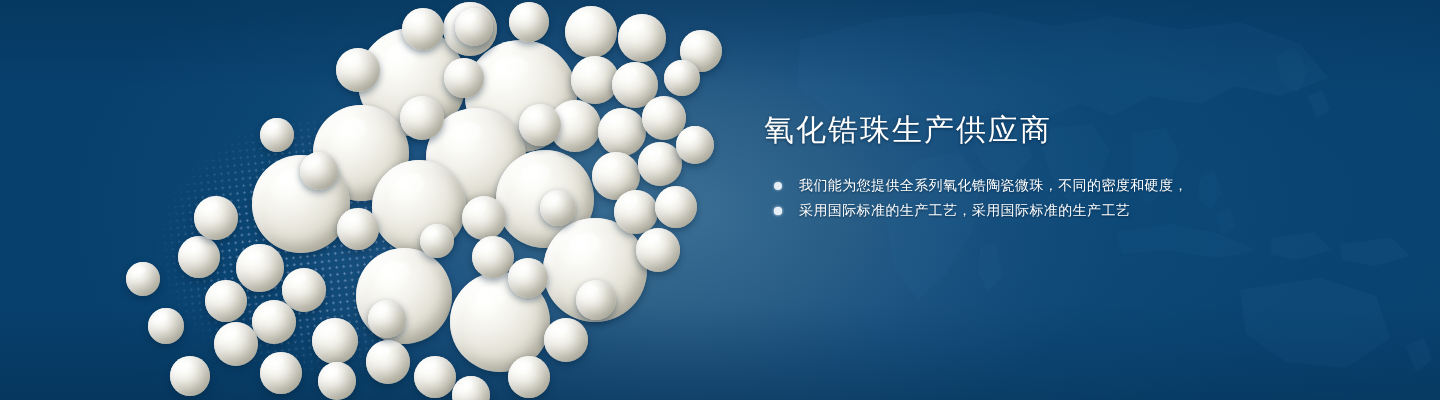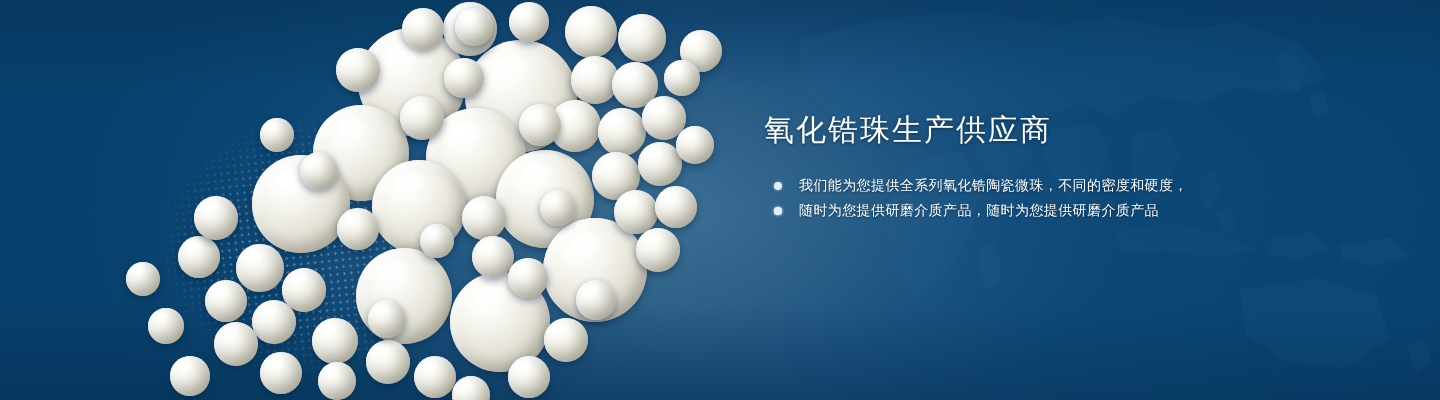--- a/index.html
+++ b/index.html
@@ -209,18 +209,18 @@
     <ul class="bullets">
       <li class="bullet">
         <span class="dot"></span>
         <span>我们能为您提供全系列氧化锆陶瓷微珠，不同的密度和硬度，</span>
       </li>
       <li class="bullet">
         <span class="dot"></span>
       </li>
       <li class="bullet">
         <span class="dot"></span>
-        <span>随时为您提供研磨介质产品，随时为您提供研磨介质产品</span>
+        <span>采用国际标准的生产工艺，采用国际标准的生产工艺</span>
       </li>
     </ul>
   </div>
 
 </div>
 
 </body></html>

